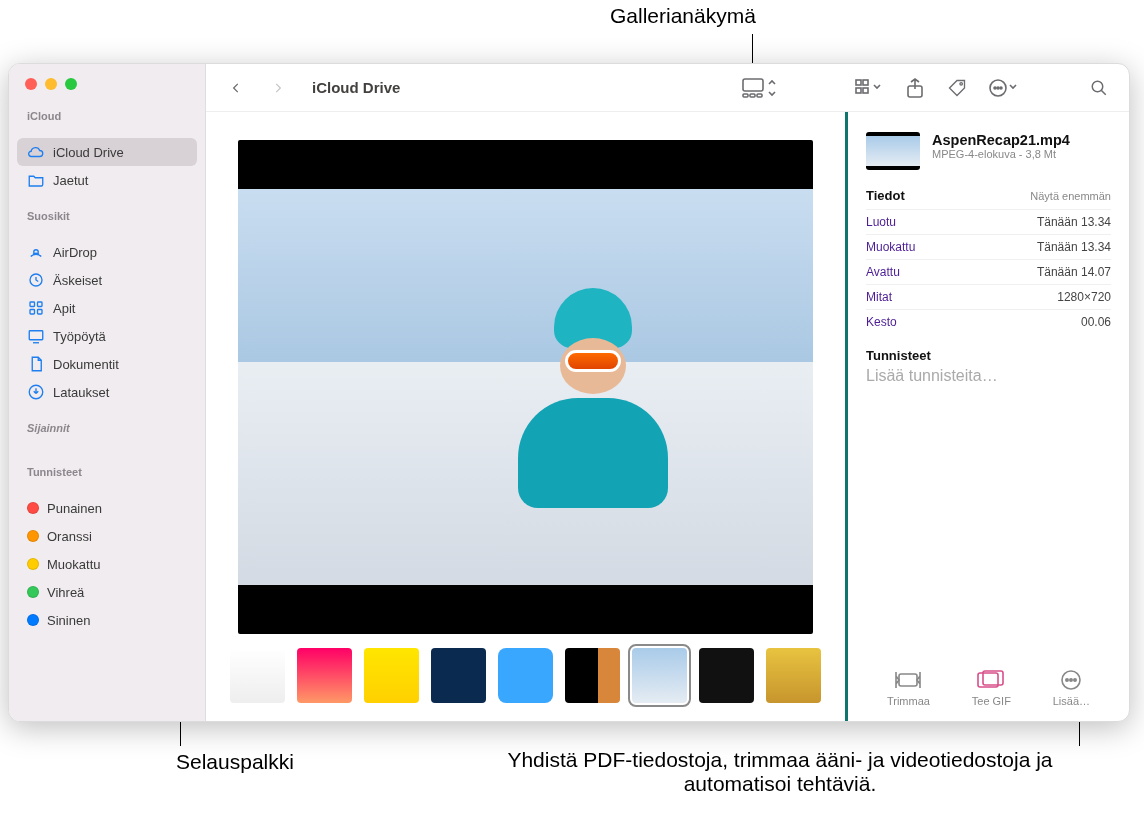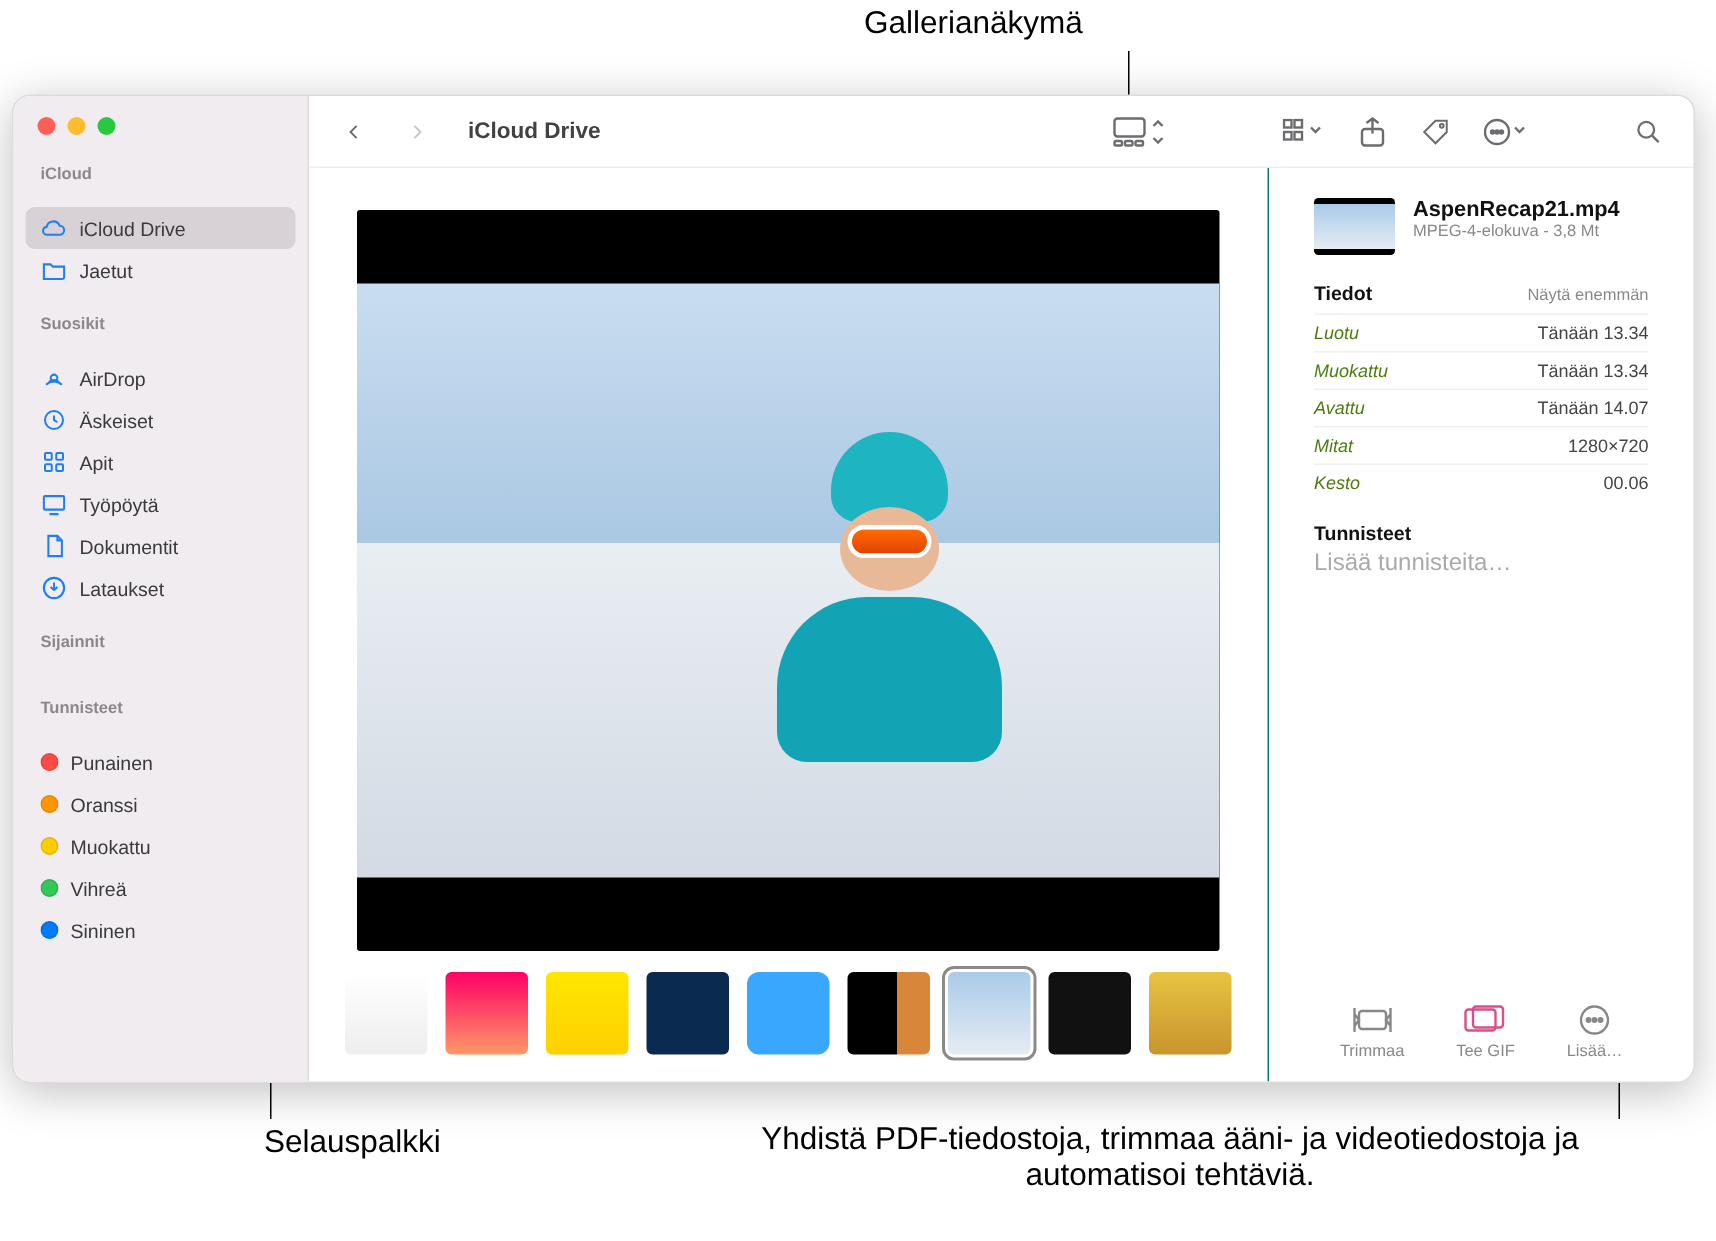--- a/index.html
+++ b/index.html
@@ -50,43 +50,43 @@
   background: linear-gradient(#e9eef3, #d3dae3); }
 .person { position: absolute; left: 46%; top: 30%; width: 180px; height: 230px; }
 .hat { width: 78px; height: 60px; background: #1fb4c2; border-radius: 40px 40px 18px 18px; margin: 0 auto; }
 .face { width: 66px; height: 56px; background: #e8b997; border-radius: 50%; margin: -10px auto 0; position: relative; }
 .goggles { position: absolute; top: 12px; left: 5px; width: 56px; height: 22px;
   background: linear-gradient(#ff6a00, #e04400); border-radius: 12px; border: 3px solid #fff; }
 .coat { width: 150px; height: 110px; background: #12a3b5; border-radius: 60px 60px 20px 20px; margin: 4px auto 0; }
 .thumbs { display: flex; gap: 12px; padding: 14px 4px 0; }
 .thumb { width: 55px; height: 55px; border-radius: 4px; background: #ddd; position: relative; flex-shrink: 0; }
 .thumb.sel { outline: 2px solid #8a8a8a; outline-offset: 2px; }
-.info { width: 284px; border-left: 1px solid #0f766e; padding: 20px 30px 14px; display: flex; flex-direction: column; }
+.info { width: 284px; border-left: 3px solid #0f766e; padding: 20px 18px 14px; display: flex; flex-direction: column; }
 .info-head { display: flex; gap: 12px; margin-bottom: 18px; }
 .info-thumb { width: 54px; height: 38px; background: #000; border-radius: 3px; position: relative; overflow: hidden; }
 .info-thumb .sky2 { position: absolute; top: 10%; left: 0; right: 0; bottom: 10%; background: linear-gradient(#a9cbe9, #e5ecf3); }
 .info-name { font-size: 14.5px; font-weight: 600; }
 .info-sub { font-size: 11px; color: #888; margin-top: 0; }
 .info-sec { display: flex; justify-content: space-between; align-items: baseline; margin-bottom: 6px; }
 .info-sec-title { font-size: 13px; font-weight: 700; }
 .info-more { font-size: 11px; color: #888; }
 .info-row { display: flex; justify-content: space-between; font-size: 12px; color: #444; border-top: 1px solid #f0f0f0; padding: 5px 0; }
-.info-row .k { color: #4d7c0f; font-style: italic; }
+.info-row .k { color: #4c1d95; }
 .tags-title { font-size: 13px; font-weight: 700; margin-top: 14px; }
 .tags-ph { font-size: 16px; color: #aaa; margin-top: 4px; }
 .info-spacer { flex: 1; }
 .actions { display: flex; justify-content: space-around; padding-top: 8px; }
 .action { display: flex; flex-direction: column; align-items: center; gap: 4px; color: #888; font-size: 11px; }
 .action .aicon { width: 30px; height: 22px; display: flex; align-items: center; justify-content: center; }
 svg { display: block; }
 </style>
 </head>
 <body>
 
-<div class="callout" style="left:576px; top:4px;">Gallerianäkymä</div>
+<div class="callout" style="left:610px; top:4px;">Gallerianäkymä</div>
 <div class="callout-line" style="left:752px; top:34px; width:1px; height:34px;"></div>
 
 <div class="callout" style="left:176px; top:750px;">Selauspalkki</div>
 <div class="callout-line" style="left:180px; top:694px; width:1px; height:52px;"></div>
 <div class="callout-line" style="left:180px; top:694px; width:50px; height:1px;"></div>
 
 <div class="callout" style="left:470px; top:748px; width:620px; text-align:center;">Yhdistä PDF-tiedostoja, trimmaa ääni- ja videotiedostoja ja automatisoi tehtäviä.</div>
 <div class="callout-line" style="left:1079px; top:722px; width:1px; height:24px;"></div>
 
 <div class="window">
@@ -167,21 +167,21 @@
     <div class="sb-item">
       <span class="sb-icon">
           <svg width="18" height="18" viewBox="0 0 24 24" fill="none" stroke="currentColor" stroke-width="1.8">
             <circle cx="12" cy="12" r="9"></circle>
             <path d="M12 7v7m0 0l-3-3m3 3l3-3"></path>
           </svg>
         </span>
       <span>Lataukset</span>
     </div>
 
-    <div class="sb-section" style="margin-top:10px;">Sijainnit</div>
+    <div class="sb-section" style="margin-top:10px;font-style:italic;">Sijainnit</div>
 
     <div class="sb-section" style="margin-top:10px;">Tunnisteet</div>
     <div class="sb-item">
         <span class="tag-dot" style="background:#ff4b44"></span>
         <span>Punainen</span>
       </div>
     <div class="sb-item">
         <span class="tag-dot" style="background:#ff9500"></span>
         <span>Oranssi</span>
       </div>

